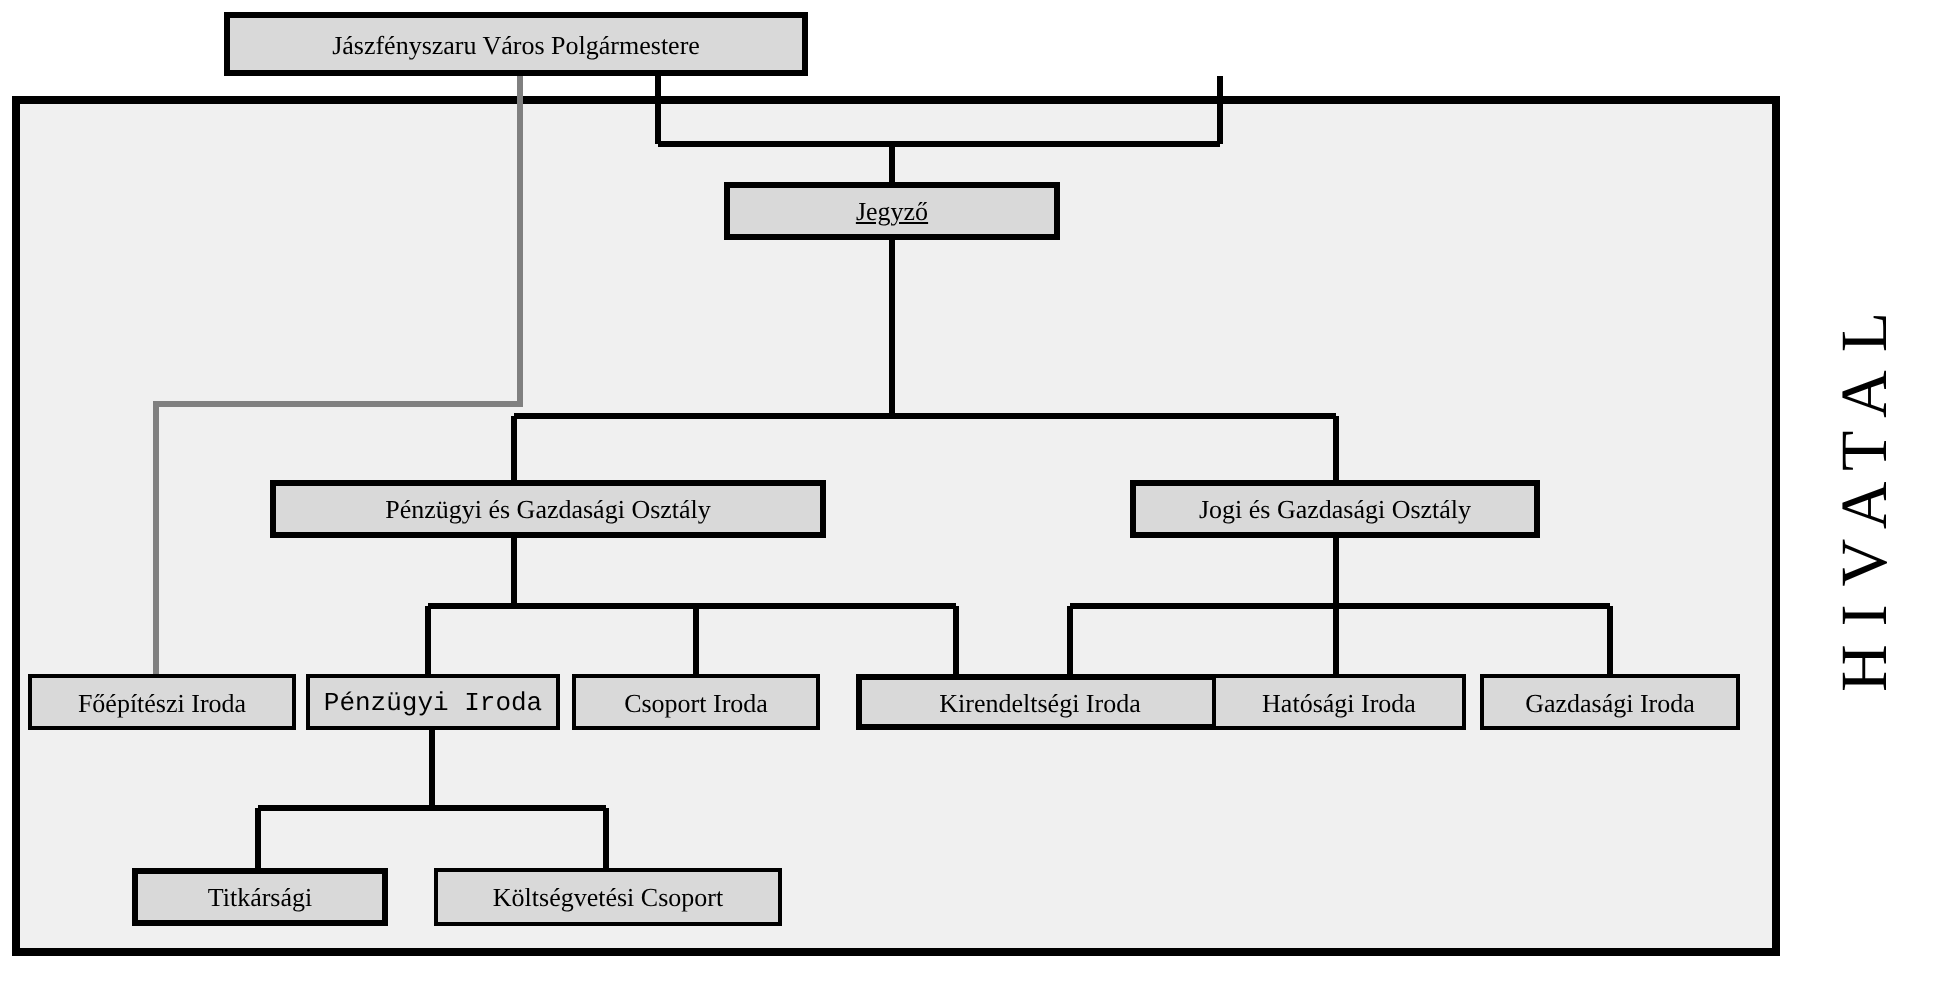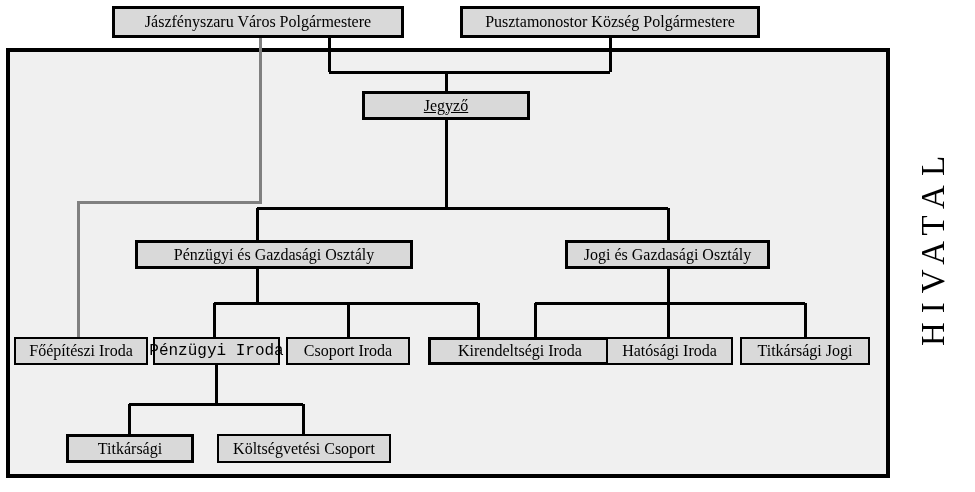--- a/index.html
+++ b/index.html
@@ -35,21 +35,21 @@
   }
   .node {
     position: absolute;
     background: #d9d9d9;
     border: 2px solid #000000;
     box-sizing: border-box;
     display: flex;
     align-items: center;
     justify-content: center;
     color: #000000;
-    font-size: 16px;
+    font-size: 13px;
     line-height: 1;
     white-space: nowrap;
     text-align: center;
   }
   .node.thick { border-width: 3px; }
   #side-label {
     position: absolute;
     left: 908px;
     top: 96px;
     width: 52px;
@@ -103,23 +103,20 @@
     </g>
     <g stroke="#808080" stroke-width="3" fill="none" shape-rendering="crispEdges">
       <path d="M 260 38 L 260 202 L 78 202 L 78 337"></path>
     </g>
   </svg>
 
   <div class="node thick" style="left:112px; top:6px; width:292px; height:32px;">
     <span>Jászfényszaru Város Polgármestere</span>
   </div>
 
-  <div class="node thick" style="left:460px; top:6px; width:300px; height:32px;">
-    <span>Pusztamonostor Község Polgármestere</span>
-  </div>
 
   <div class="node thick" style="left:362px; top:91px; width:168px; height:29px;text-decoration:underline;">
     <span>Jegyző</span>
   </div>
 
   <div class="node thick" style="left:135px; top:240px; width:278px; height:29px;">
     <span>Pénzügyi és Gazdasági Osztály</span>
   </div>
 
   <div class="node thick" style="left:565px; top:240px; width:205px; height:29px;">
@@ -140,21 +137,21 @@
 
   <div class="node thick" style="left:428px; top:337px; width:184px; height:28px;">
     <span>Kirendeltségi Iroda</span>
   </div>
 
   <div class="node" style="left:606px; top:337px; width:127px; height:28px;">
     <span>Hatósági Iroda</span>
   </div>
 
   <div class="node" style="left:740px; top:337px; width:130px; height:28px;">
-    <span>Titkársági Jogi</span>
+    <span>Gazdasági Iroda</span>
   </div>
 
   <div class="node thick" style="left:66px; top:434px; width:128px; height:29px;">
     <span>Titkársági</span>
   </div>
 
   <div class="node" style="left:217px; top:434px; width:174px; height:29px;">
     <span>Költségvetési Csoport</span>
   </div>
 

